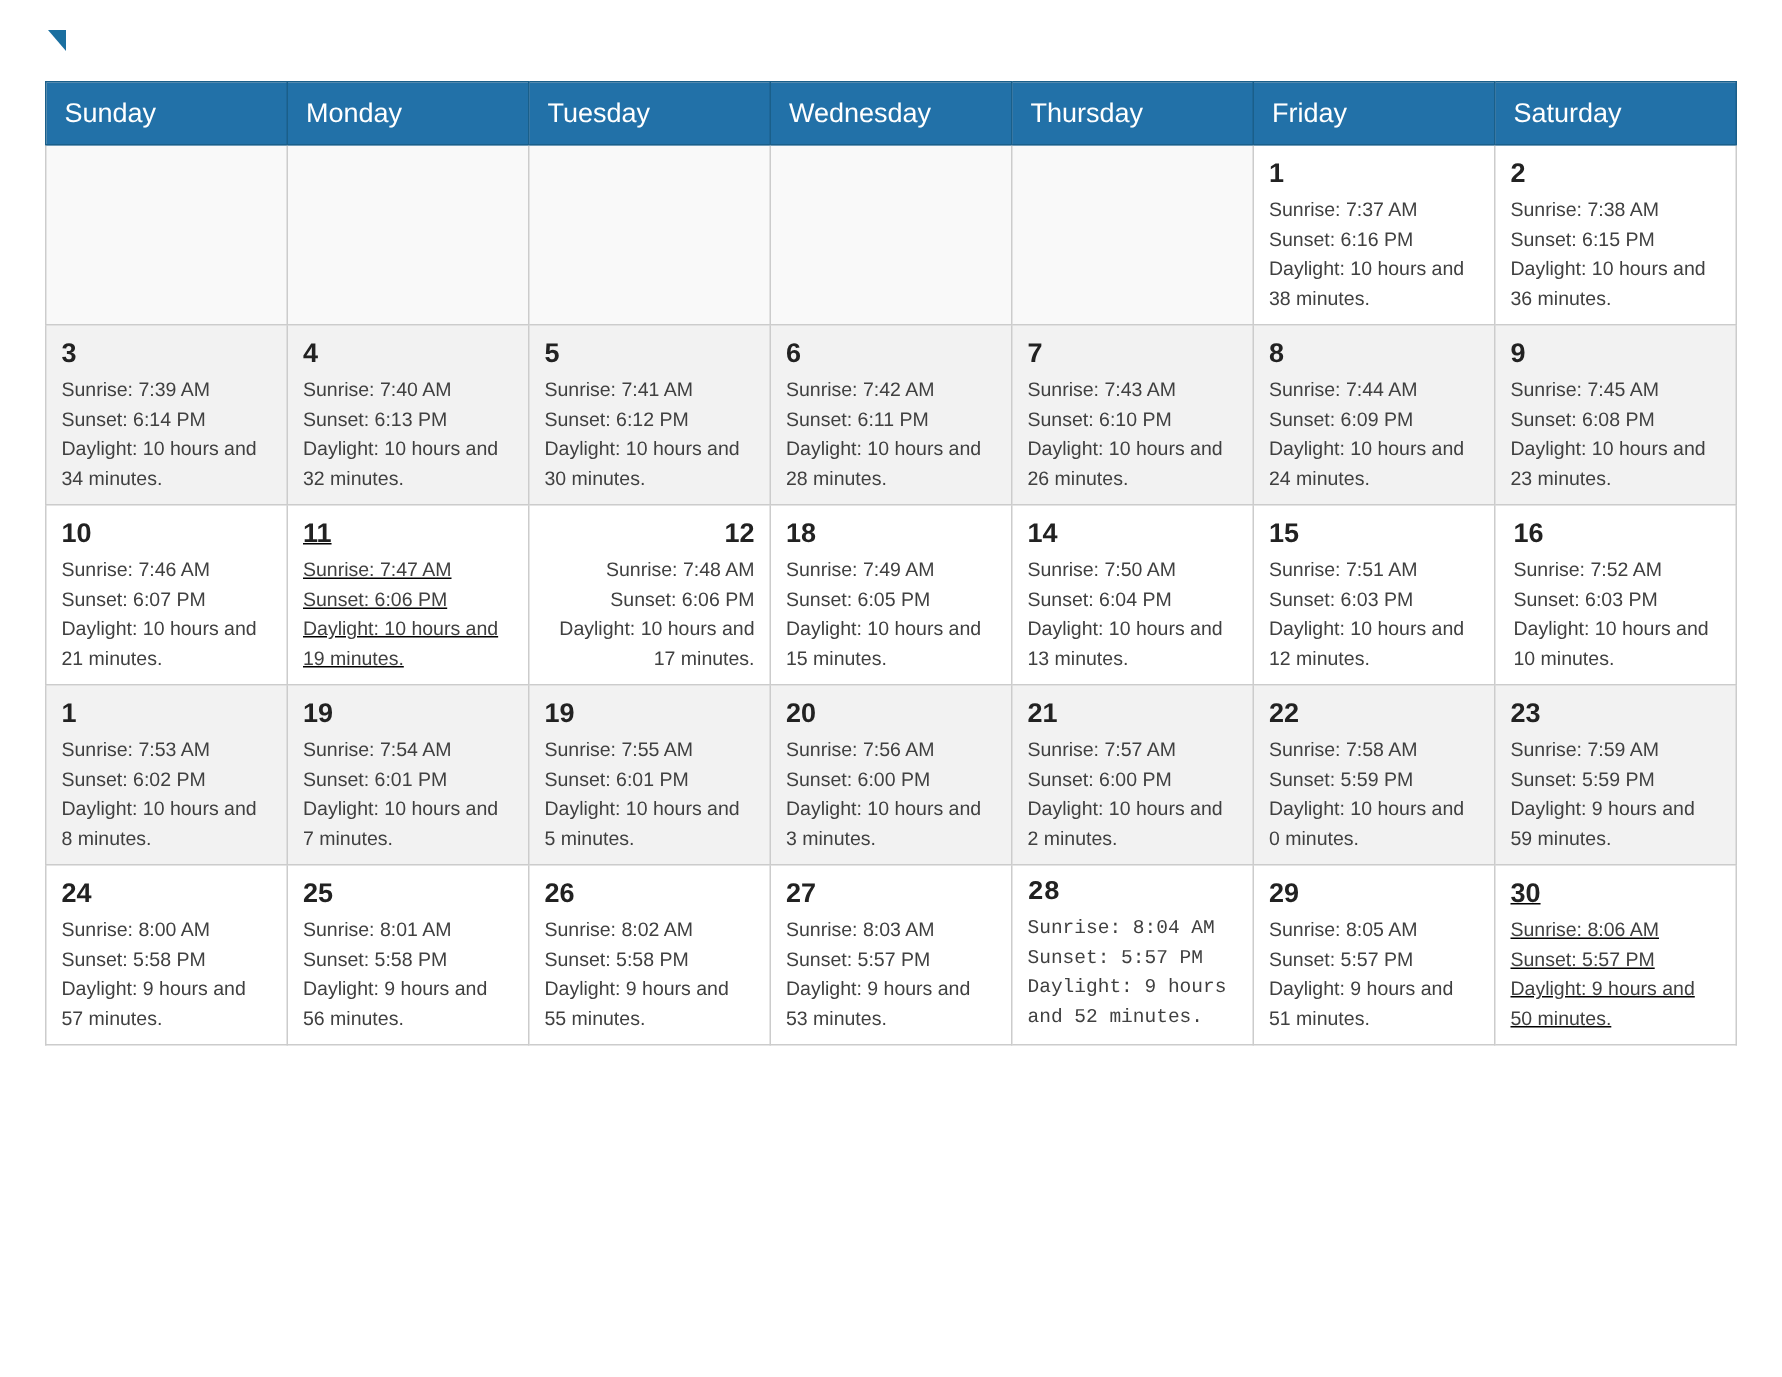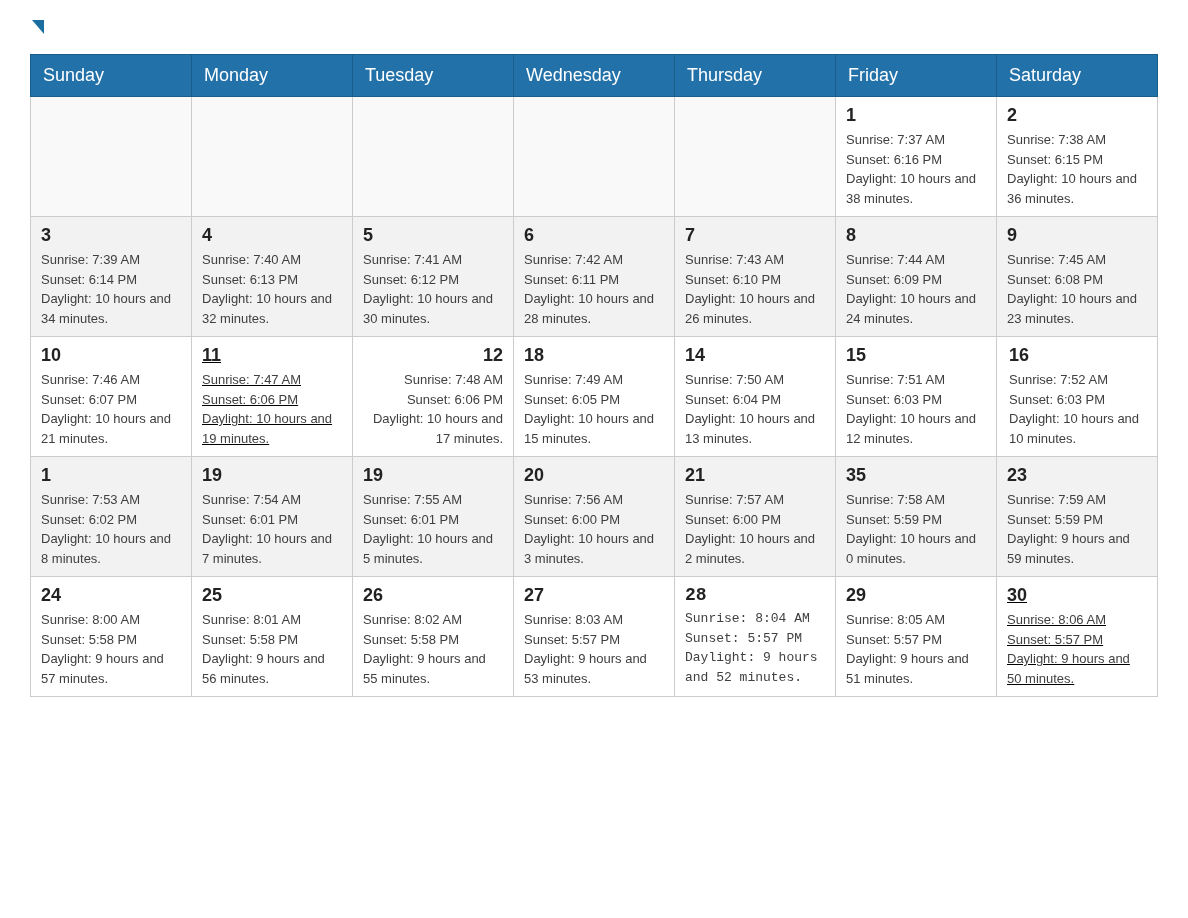--- a/index.html
+++ b/index.html
@@ -228,21 +228,21 @@
         </td>
         <td style="background-color: rgb(242, 242, 242); margin-top: 15px;">
           <span class="day-num">20</span>
           <div class="day-info">Sunrise: 7:56 AM<br>Sunset: 6:00 PM<br>Daylight: 10 hours and 3 minutes.</div>
         </td>
         <td style="background-color: rgb(242, 242, 242);">
           <span class="day-num">21</span>
           <div class="day-info">Sunrise: 7:57 AM<br>Sunset: 6:00 PM<br>Daylight: 10 hours and 2 minutes.</div>
         </td>
         <td style="background-color: rgb(242, 242, 242);">
-          <span class="day-num">35</span>
+          <span class="day-num">22</span>
           <div class="day-info">Sunrise: 7:58 AM<br>Sunset: 5:59 PM<br>Daylight: 10 hours and 0 minutes.</div>
         </td>
         <td style="background-color: rgb(242, 242, 242);">
           <span class="day-num">23</span>
           <div class="day-info">Sunrise: 7:59 AM<br>Sunset: 5:59 PM<br>Daylight: 9 hours and 59 minutes.</div>
         </td>
       </tr>
       <tr>
         <td style="background-color: rgb(255, 255, 255);">
           <span class="day-num">24</span>

